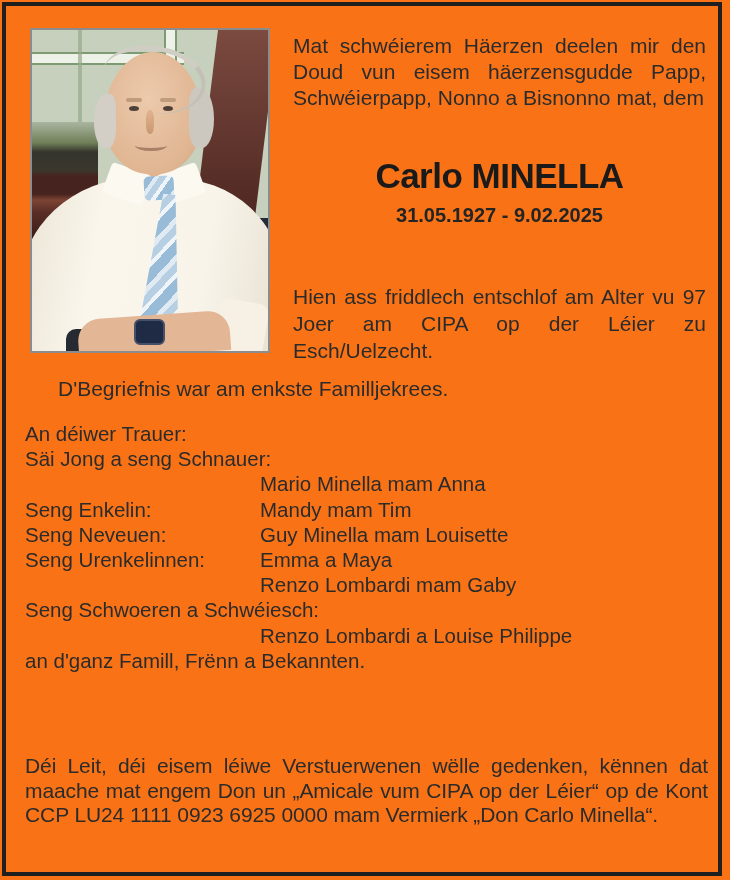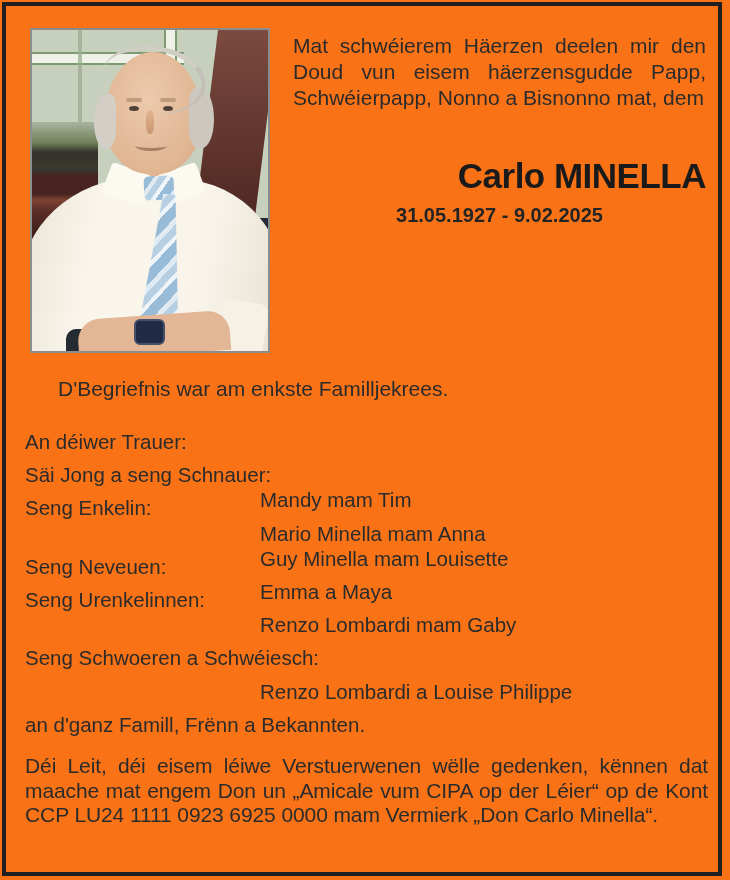--- a/index.html
+++ b/index.html
@@ -44,28 +44,28 @@
   .ph-tie{left:110px;top:164px;width:44px;height:164px;transform:rotate(5deg);
     clip-path:polygon(32% 0,60% 0,100% 100%,0 90%);
     background:repeating-linear-gradient(128deg,#98bcd8 0 10px,#dfeaf2 10px 15px,#b7cfe2 15px 22px,#eef4f8 22px 26px);}
   .ph-cuff{left:184px;bottom:-4px;width:50px;height:54px;background:#f6f1e4;border-radius:10px;transform:rotate(10deg);}
   .ph-arm{left:46px;bottom:-4px;width:152px;height:40px;background:#e3b795;border-radius:22px 22px 0 0;transform:rotate(-4deg);}
   .ph-watch{left:102px;bottom:6px;width:27px;height:22px;background:#1f2b45;border:2px solid #45506a;border-radius:6px;}
 
   
   .intro{position:absolute;left:293px;top:33px;width:413px;font-size:21px;line-height:26px;text-align:justify;}
   .intro::after{content:"";display:inline-block;width:0;}
-  .name{position:absolute;left:293px;top:156px;width:413px;text-align:right;font-size:35px;font-weight:700;letter-spacing:-0.5px;color:#1a1a1a;}
+  .name{position:absolute;left:293px;top:156px;width:413px;text-align:center;font-size:35px;font-weight:700;letter-spacing:-0.5px;color:#1a1a1a;}
   .dates{position:absolute;left:293px;top:204px;width:413px;text-align:center;font-size:20px;font-weight:700;color:#242424;}
   .spouse{position:absolute;left:293px;top:225px;width:413px;text-align:center;font-size:20px;}
   .death-para{position:absolute;left:293px;top:283px;width:413px;font-size:21px;line-height:27px;text-align:justify;}
   .funeral{position:absolute;left:25px;top:377px;width:682px;font-size:21px;margin-left:33px;}
   .family{position:absolute;left:25px;top:421px;width:685px;font-size:20.5px;line-height:25.2px;}
   .frow{display:flex;}
-  .flbl{width:235px;flex:none;white-space:nowrap;margin-top:8px;}
+  .flbl{width:235px;flex:none;white-space:nowrap;}
   .fval{flex:1;white-space:nowrap;}
   .place{position:absolute;left:25px;top:706px;width:682px;font-size:21px;}
   .place b{font-weight:700;color:#1d1d1d;}
   .donation{position:absolute;left:25px;top:754px;width:683px;font-size:21px;line-height:24.6px;text-align:justify;letter-spacing:-0.1px;}
 </style>
 </head>
 <body>
 
 <div class="sheet">
   <div class="frame"></div>
@@ -98,39 +98,40 @@
     <div class="ph-tieknot"></div>
     <div class="ph-tie"></div>
     <div class="ph-cuff"></div>
     <div class="ph-arm"></div>
     <div class="ph-watch"></div>
   </div>
 
   <div class="intro">Mat schwéierem Häerzen deelen mir den Doud vun eisem häerzensgudde Papp, Schwéierpapp, Nonno a Bisnonno mat, dem</div>
   <div class="name">Carlo MINELLA</div>
   <div class="dates">31.05.1927 - 9.02.2025</div>
+  <div class="death-para">Hien ass friddlech entschlof am Alter vu 97 Joer am CIPA op der Léier zu Esch/Uelzecht.</div>
 
   <div class="funeral">D'Begriefnis war am enkste Familljekrees.</div>
 
   <div class="family">
     <div class="frow">
       <span class="flbl">An déiwer Trauer:</span>
       <span class="fval"></span>
     </div>
     <div class="frow">
       <span class="flbl">Säi Jong a seng Schnauer:</span>
       <span class="fval"></span>
     </div>
     <div class="frow">
+      <span class="flbl"></span>
+      <span class="fval">Mario Minella mam Anna</span>
+    </div>
+    <div class="frow">
       <span class="flbl">Seng Enkelin:</span>
       <span class="fval">Mandy mam Tim</span>
-    </div>
-    <div class="frow">
-      <span class="flbl"></span>
-      <span class="fval">Mario Minella mam Anna</span>
     </div>
     <div class="frow">
       <span class="flbl">Seng Neveuen:</span>
       <span class="fval">Guy Minella mam Louisette</span>
     </div>
     <div class="frow">
       <span class="flbl">Seng Urenkelinnen:</span>
       <span class="fval">Emma a Maya</span>
     </div>
     <div class="frow">

